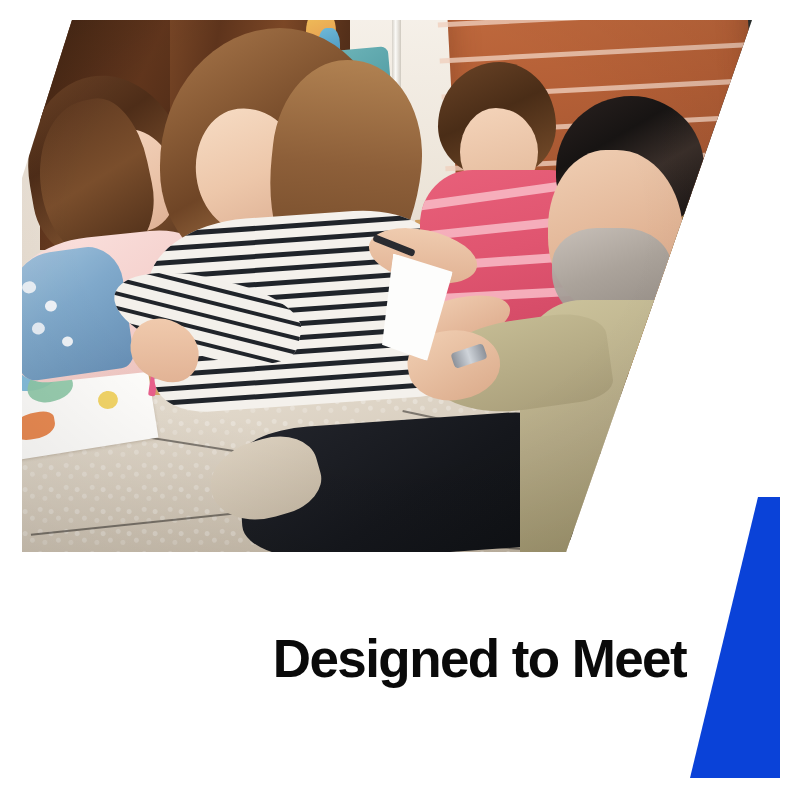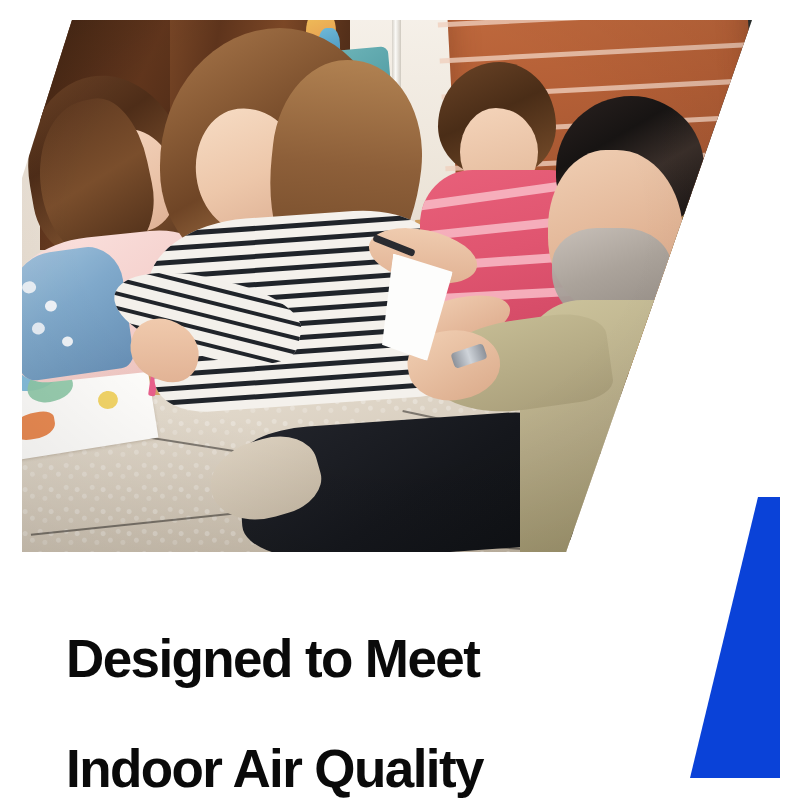--- a/index.html
+++ b/index.html
@@ -16,20 +16,21 @@
     font-family: "Liberation Sans", "DejaVu Sans", sans-serif;
     -webkit-font-smoothing: antialiased;
   }
 
   #banner {
     position: relative;
     width: 800px;
     height: 800px;
     background: #ffffff;
     overflow: hidden;
+    text-align: right;
   }
 
   
   #photo-frame {
     position: absolute;
     left: 0px;
     top: 0px;
     width: 800px;
     height: 560px;
     -webkit-clip-path: polygon(72px 20px, 752px 20px, 566px 552px, 22px 552px, 22px 178px);
@@ -585,17 +586,16 @@
       <div style="position:absolute;inset:0;background:radial-gradient(ellipse at 45% 40%,rgba(0,0,0,0) 45%,rgba(0,0,0,.12) 100%);"></div>
     </div>
   </div>
 
   <svg id="blue-accent" viewBox="0 0 800 800">
     <polygon points="758,497 780,497 780,778 690,778" fill="#0a42d8"></polygon>
   </svg>
 
   <h1 id="headline">
     <span class="hl-line">Designed to Meet</span>
-    <span class="hl-line">Indoor Air Quality</span>
     
   </h1>
 
 </div>
 
 </body></html>

